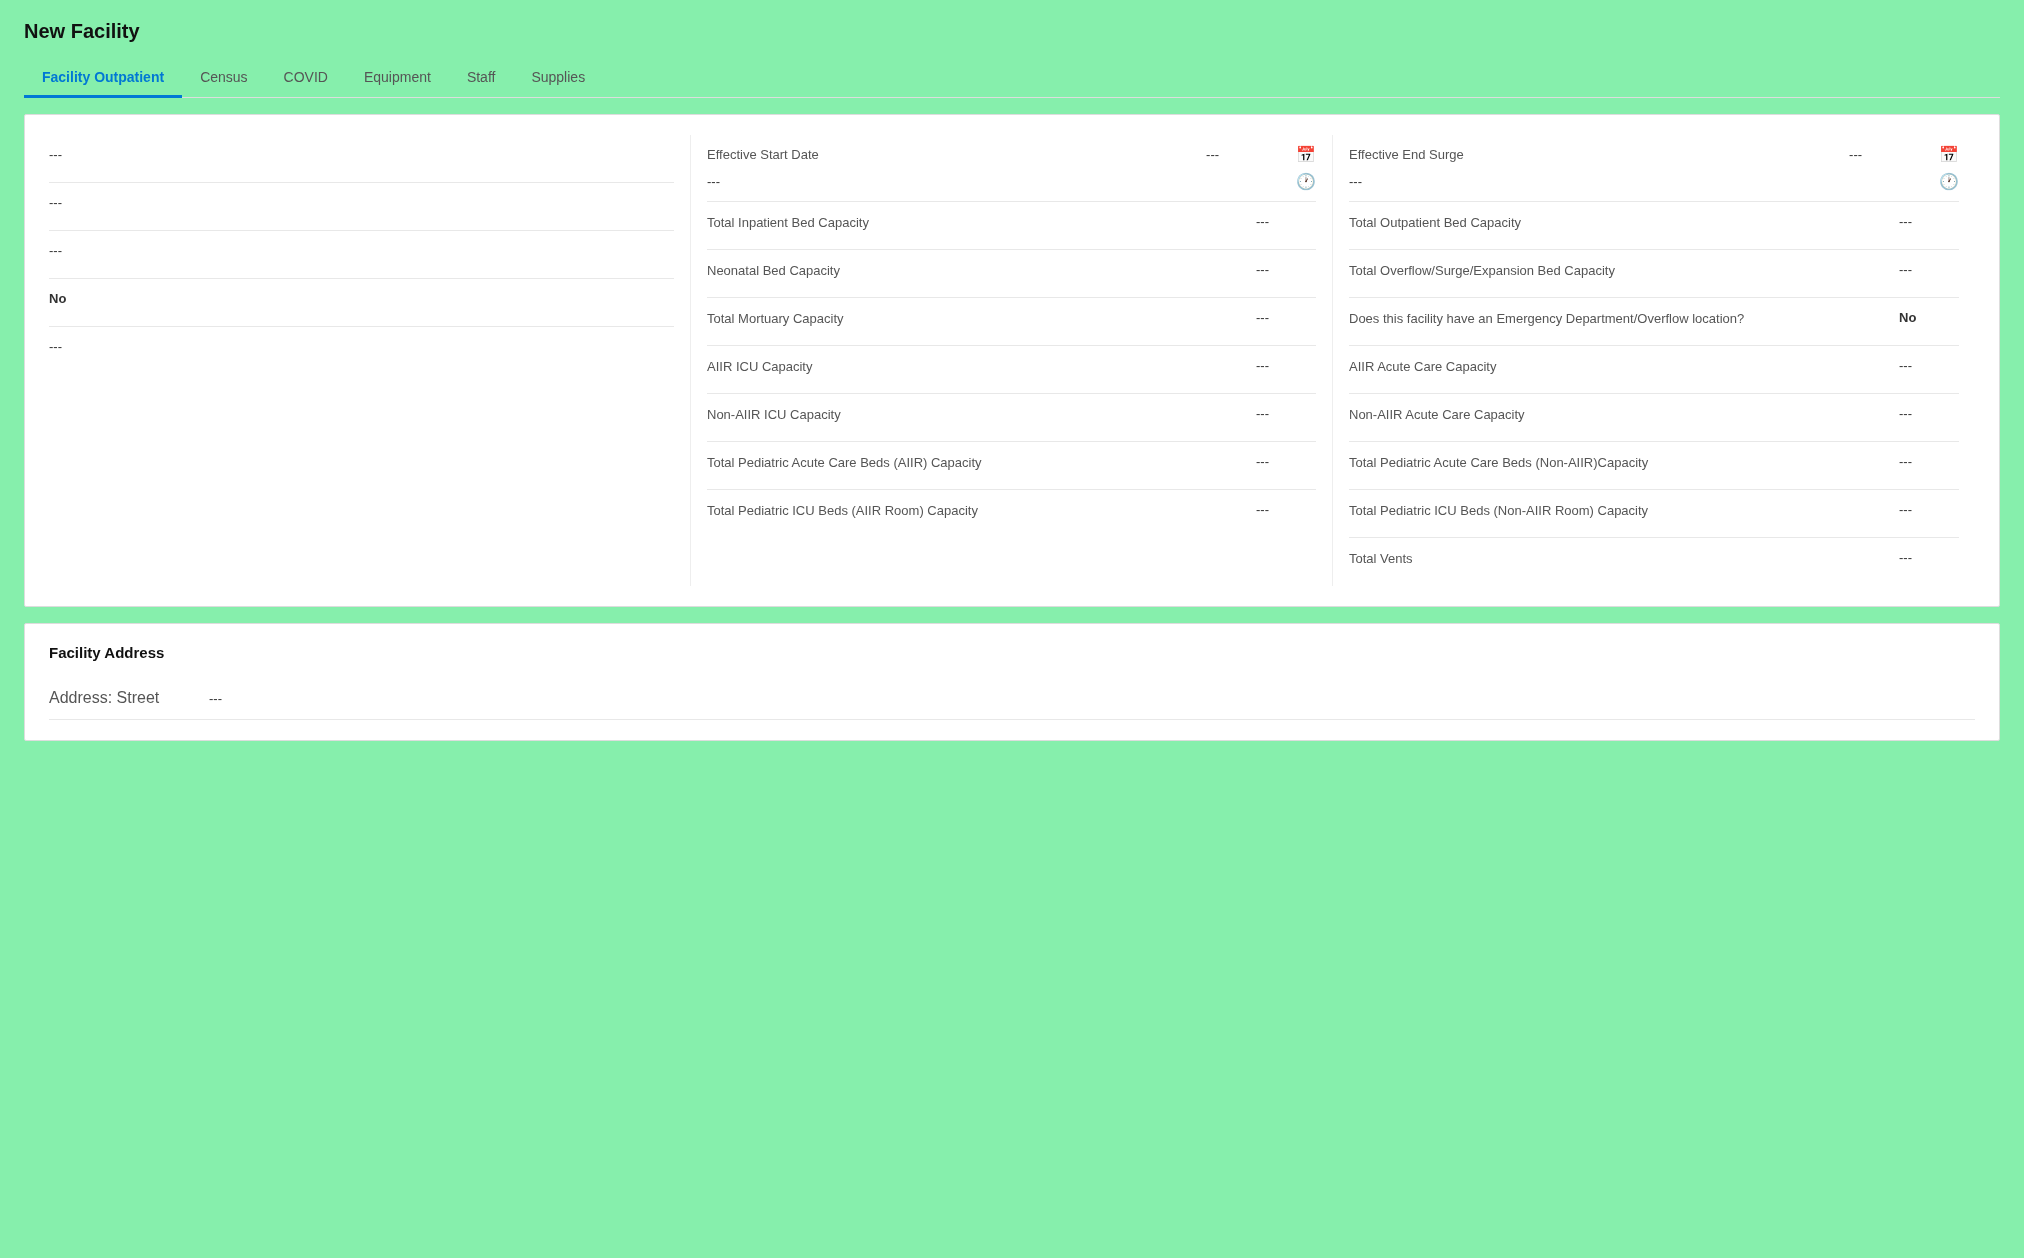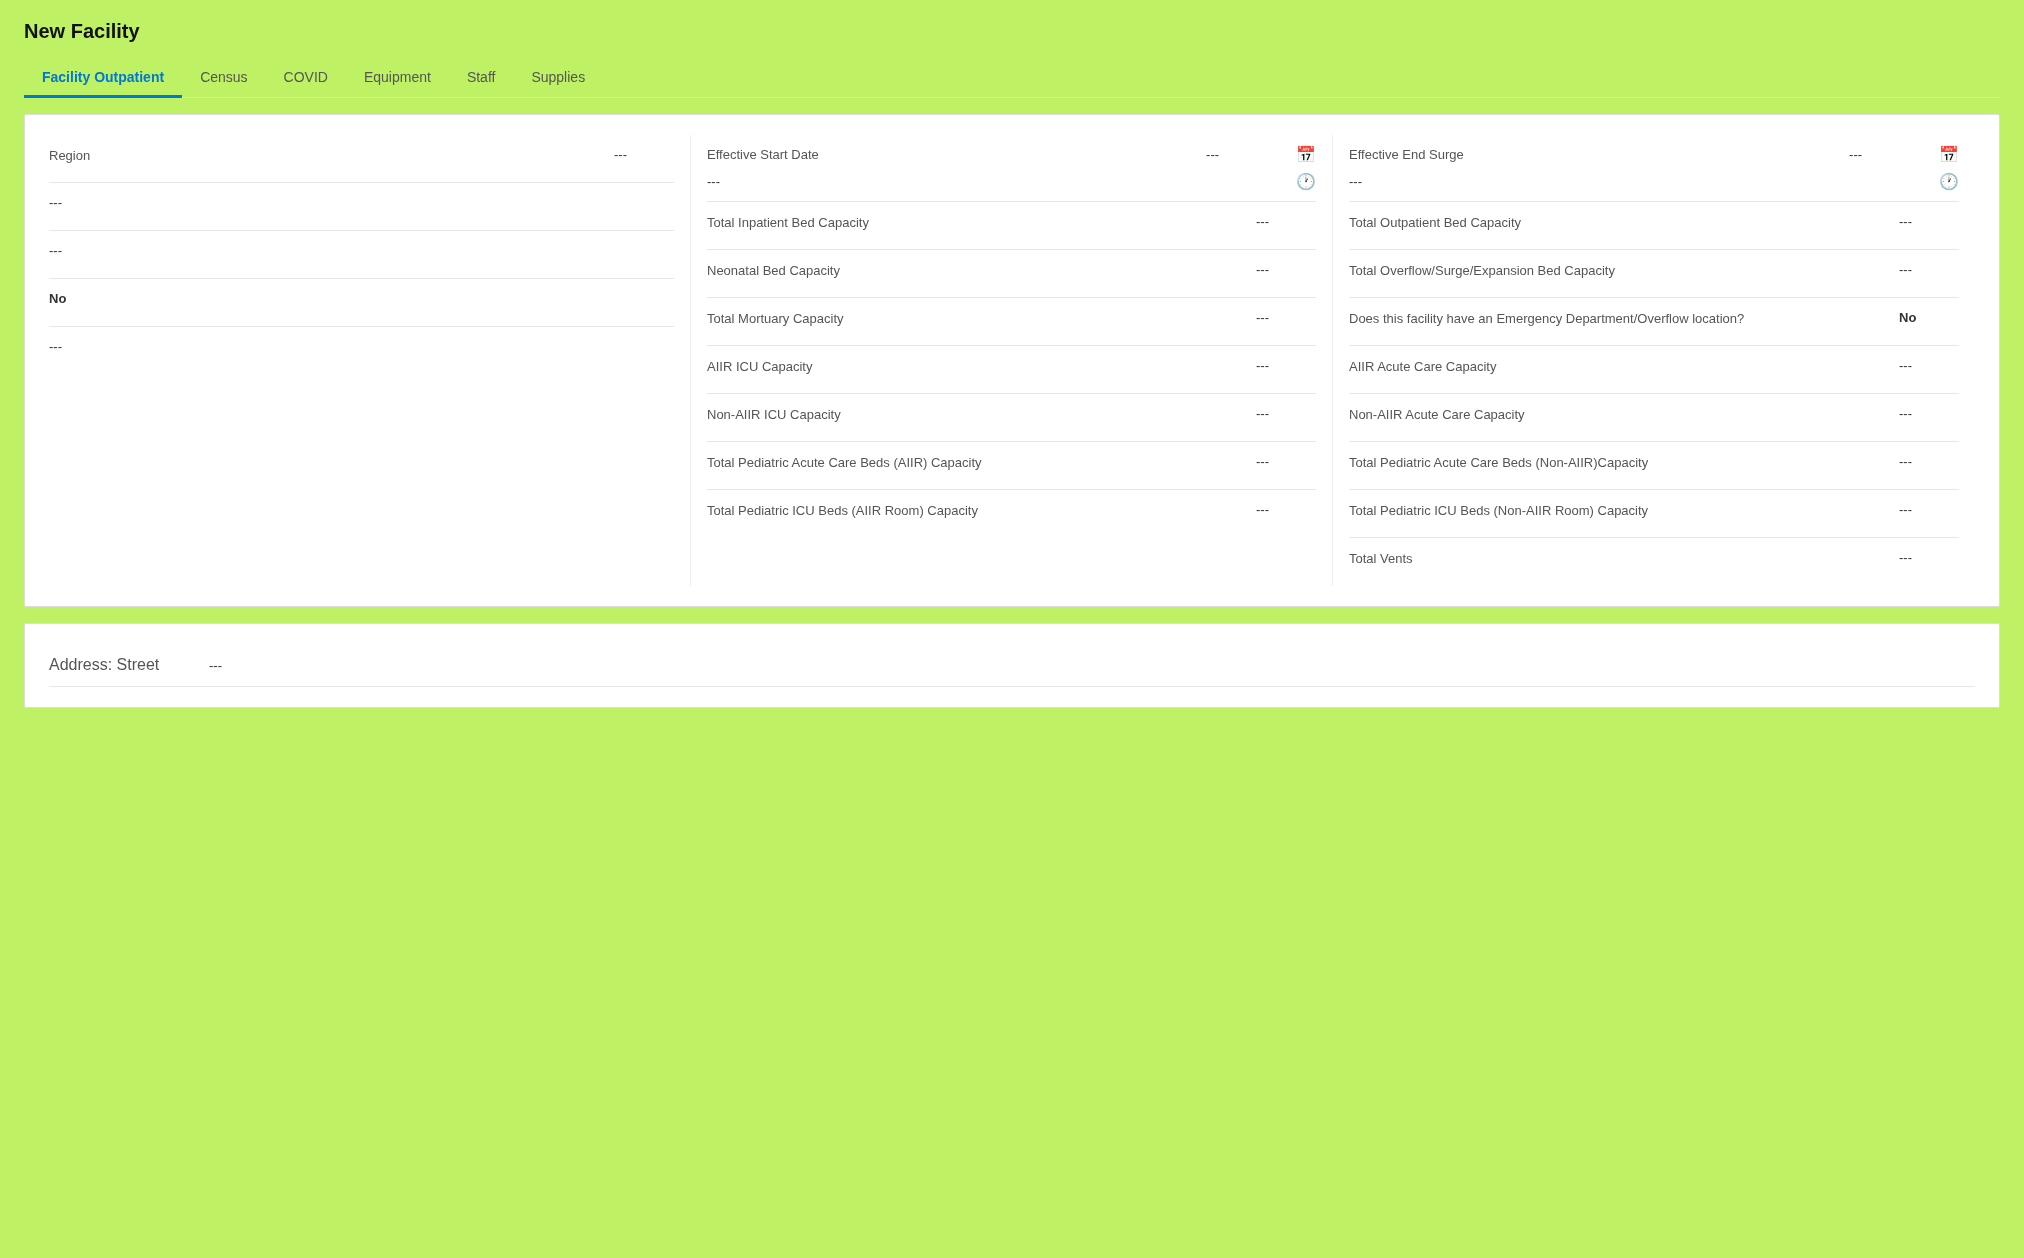--- a/index.html
+++ b/index.html
@@ -3,21 +3,21 @@
   <meta charset="utf-8">
   <style>
     * { box-sizing: border-box; margin: 0; padding: 0; }
     body {
       font-family: 'Segoe UI', Arial, sans-serif;
       font-size: 14px;
       color: #333;
       background: #f5f5f5;
     }
     .page-container {
-      background: #bef264;
+      background: #86efac;
       min-height: 100vh;
       padding: 20px 24px;
     }
     .page-title {
       font-size: 20px;
       font-weight: 600;
       margin-bottom: 16px;
       color: #111;
     }
     .tabs {
@@ -168,21 +168,20 @@
     <div class="tab">Equipment</div>
     <div class="tab">Staff</div>
     <div class="tab">Supplies</div>
   </div>
 
   <div class="section-card">
     <div class="three-col-layout">
 
       <div class="col">
         <div class="field-row">
-          <span class="field-label">Region</span>
           <span class="field-value">---</span>
         </div>
         <div class="field-row">
           <span class="field-value">---</span>
         </div>
         <div class="field-row">
           <span class="field-value">---</span>
         </div>
         <div class="field-row">
           <span class="field-value bold">No</span>
@@ -281,19 +280,20 @@
         <div class="field-row">
           <span class="field-label">Total Vents</span>
           <span class="field-value">---</span>
         </div>
       </div>
 
     </div>
   </div>
 
   <div class="second-section">
+    <h2 class="section-title">Facility Address</h2>
     <div class="address-row">
       <span class="address-label">Address: Street</span>
       <span class="address-value">---</span>
     </div>
   </div>
 
 </div>
 
 </body></html>

